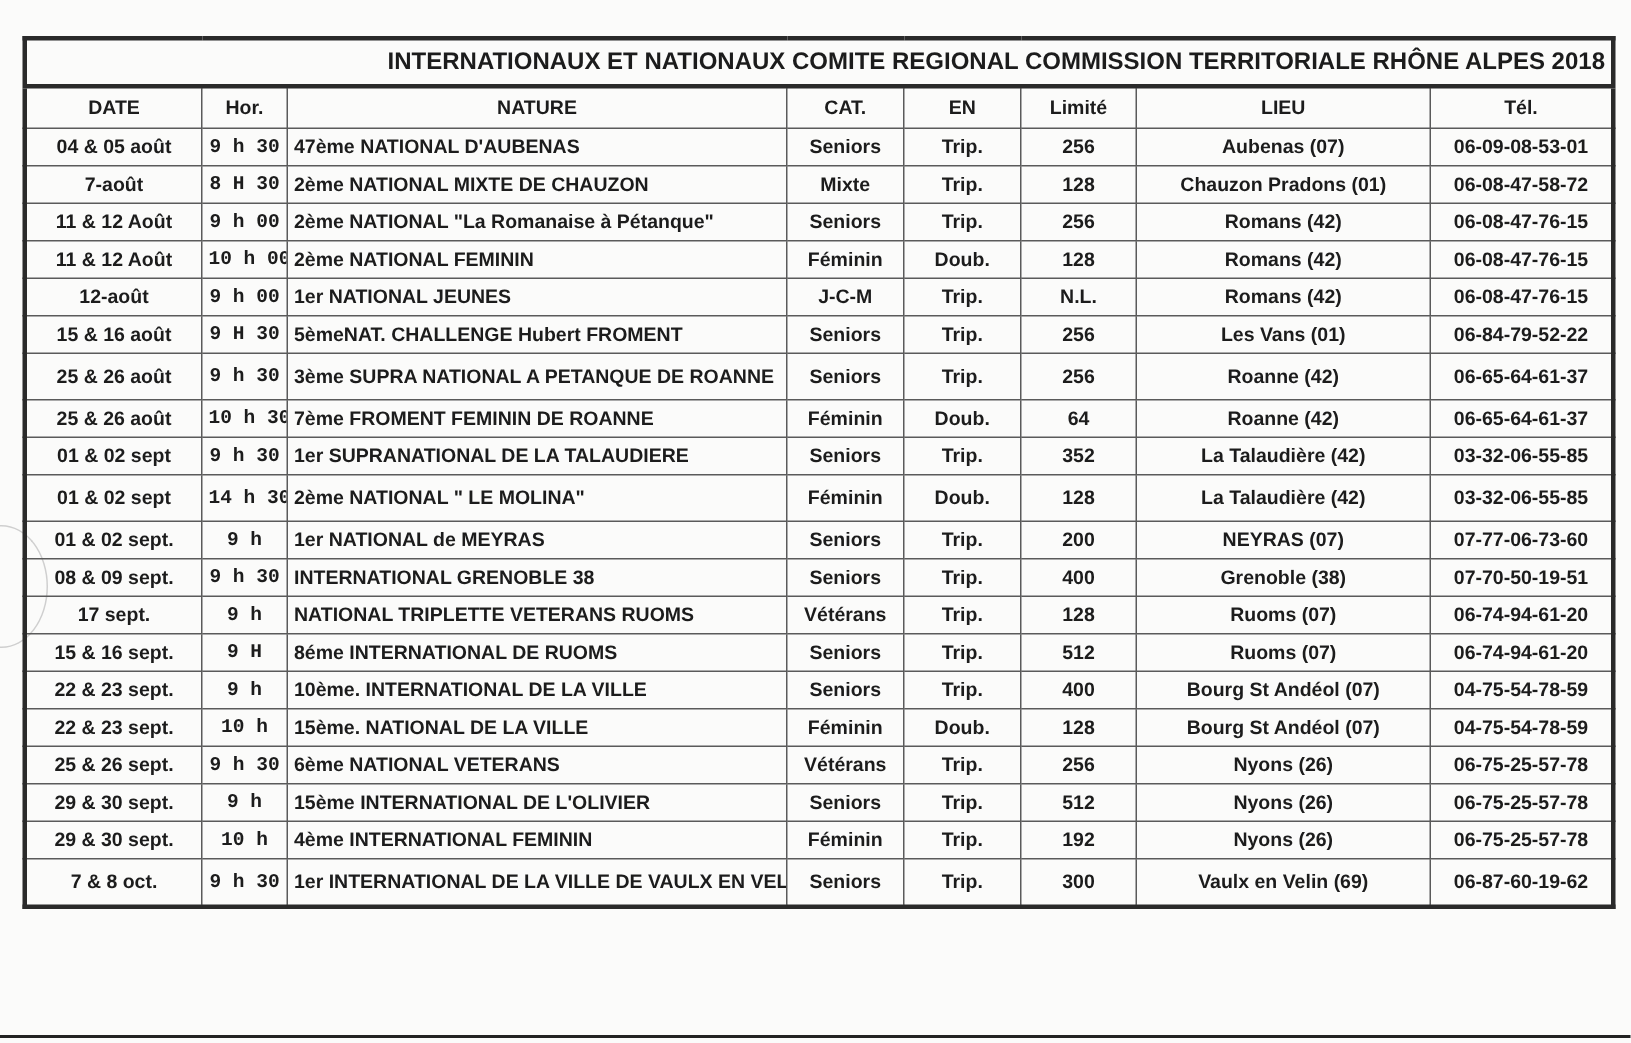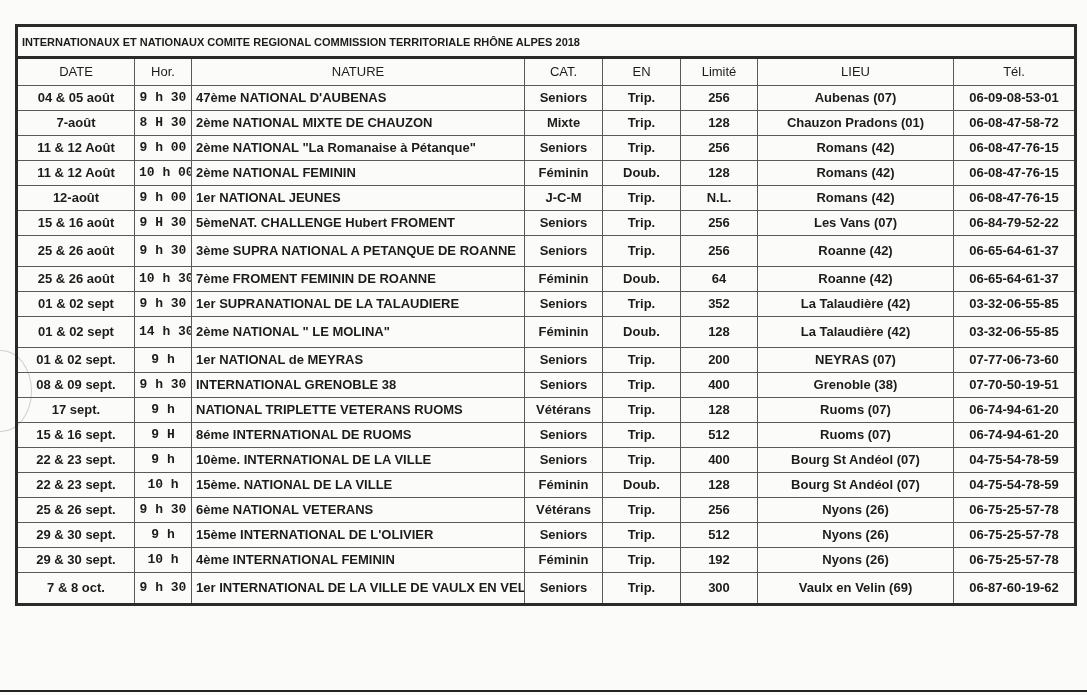--- a/index.html
+++ b/index.html
@@ -29,27 +29,27 @@
   table.sched td, table.sched th {
     border: 1px solid #5a5a5a;
     padding: 0 4px;
     vertical-align: middle;
     overflow: hidden;
     white-space: nowrap;
     line-height: 14px;
   }
   .title-cell {
     height: 29px;
-    text-align: left;
-    font-size: 11px;
+    text-align: right;
+    font-size: 16px;
     font-weight: bold;
     border-bottom: 3px solid #2a2a2a !important;
   }
   th.col-head {
-    height: 26px; font-weight: normal; text-align: center;
+    height: 26px; font-weight: bold; text-align: center;
     border-bottom: 3px solid #2a2a2a;
   }
   tr.row td { height: 24px; }
   tr.row.tall td { height: 30px; }
   td.c { text-align: center; }
   td.l { text-align: left; white-space: normal; }
   td.wrap { white-space: normal; font-family: Liberation Mono, monospace; }
 </style>
 </head>
 <body>
@@ -133,21 +133,21 @@
     <td class="c">Romans (42)</td>
     <td class="c">06-08-47-76-15</td>
   </tr>
       <tr class="row">
     <td class="c">15 &amp; 16 août</td>
     <td class="c wrap">9 H 30</td>
     <td class="l">5èmeNAT. CHALLENGE Hubert FROMENT</td>
     <td class="c">Seniors</td>
     <td class="c">Trip.</td>
     <td class="c">256</td>
-    <td class="c">Les Vans (07)</td>
+    <td class="c">Les Vans (01)</td>
     <td class="c">06-84-79-52-22</td>
   </tr>
       <tr class="row tall">
     <td class="c">25 &amp; 26 août</td>
     <td class="c wrap">9 h 30</td>
     <td class="l">3ème SUPRA NATIONAL A PETANQUE  DE ROANNE</td>
     <td class="c">Seniors</td>
     <td class="c">Trip.</td>
     <td class="c">256</td>
     <td class="c">Roanne (42)</td>

